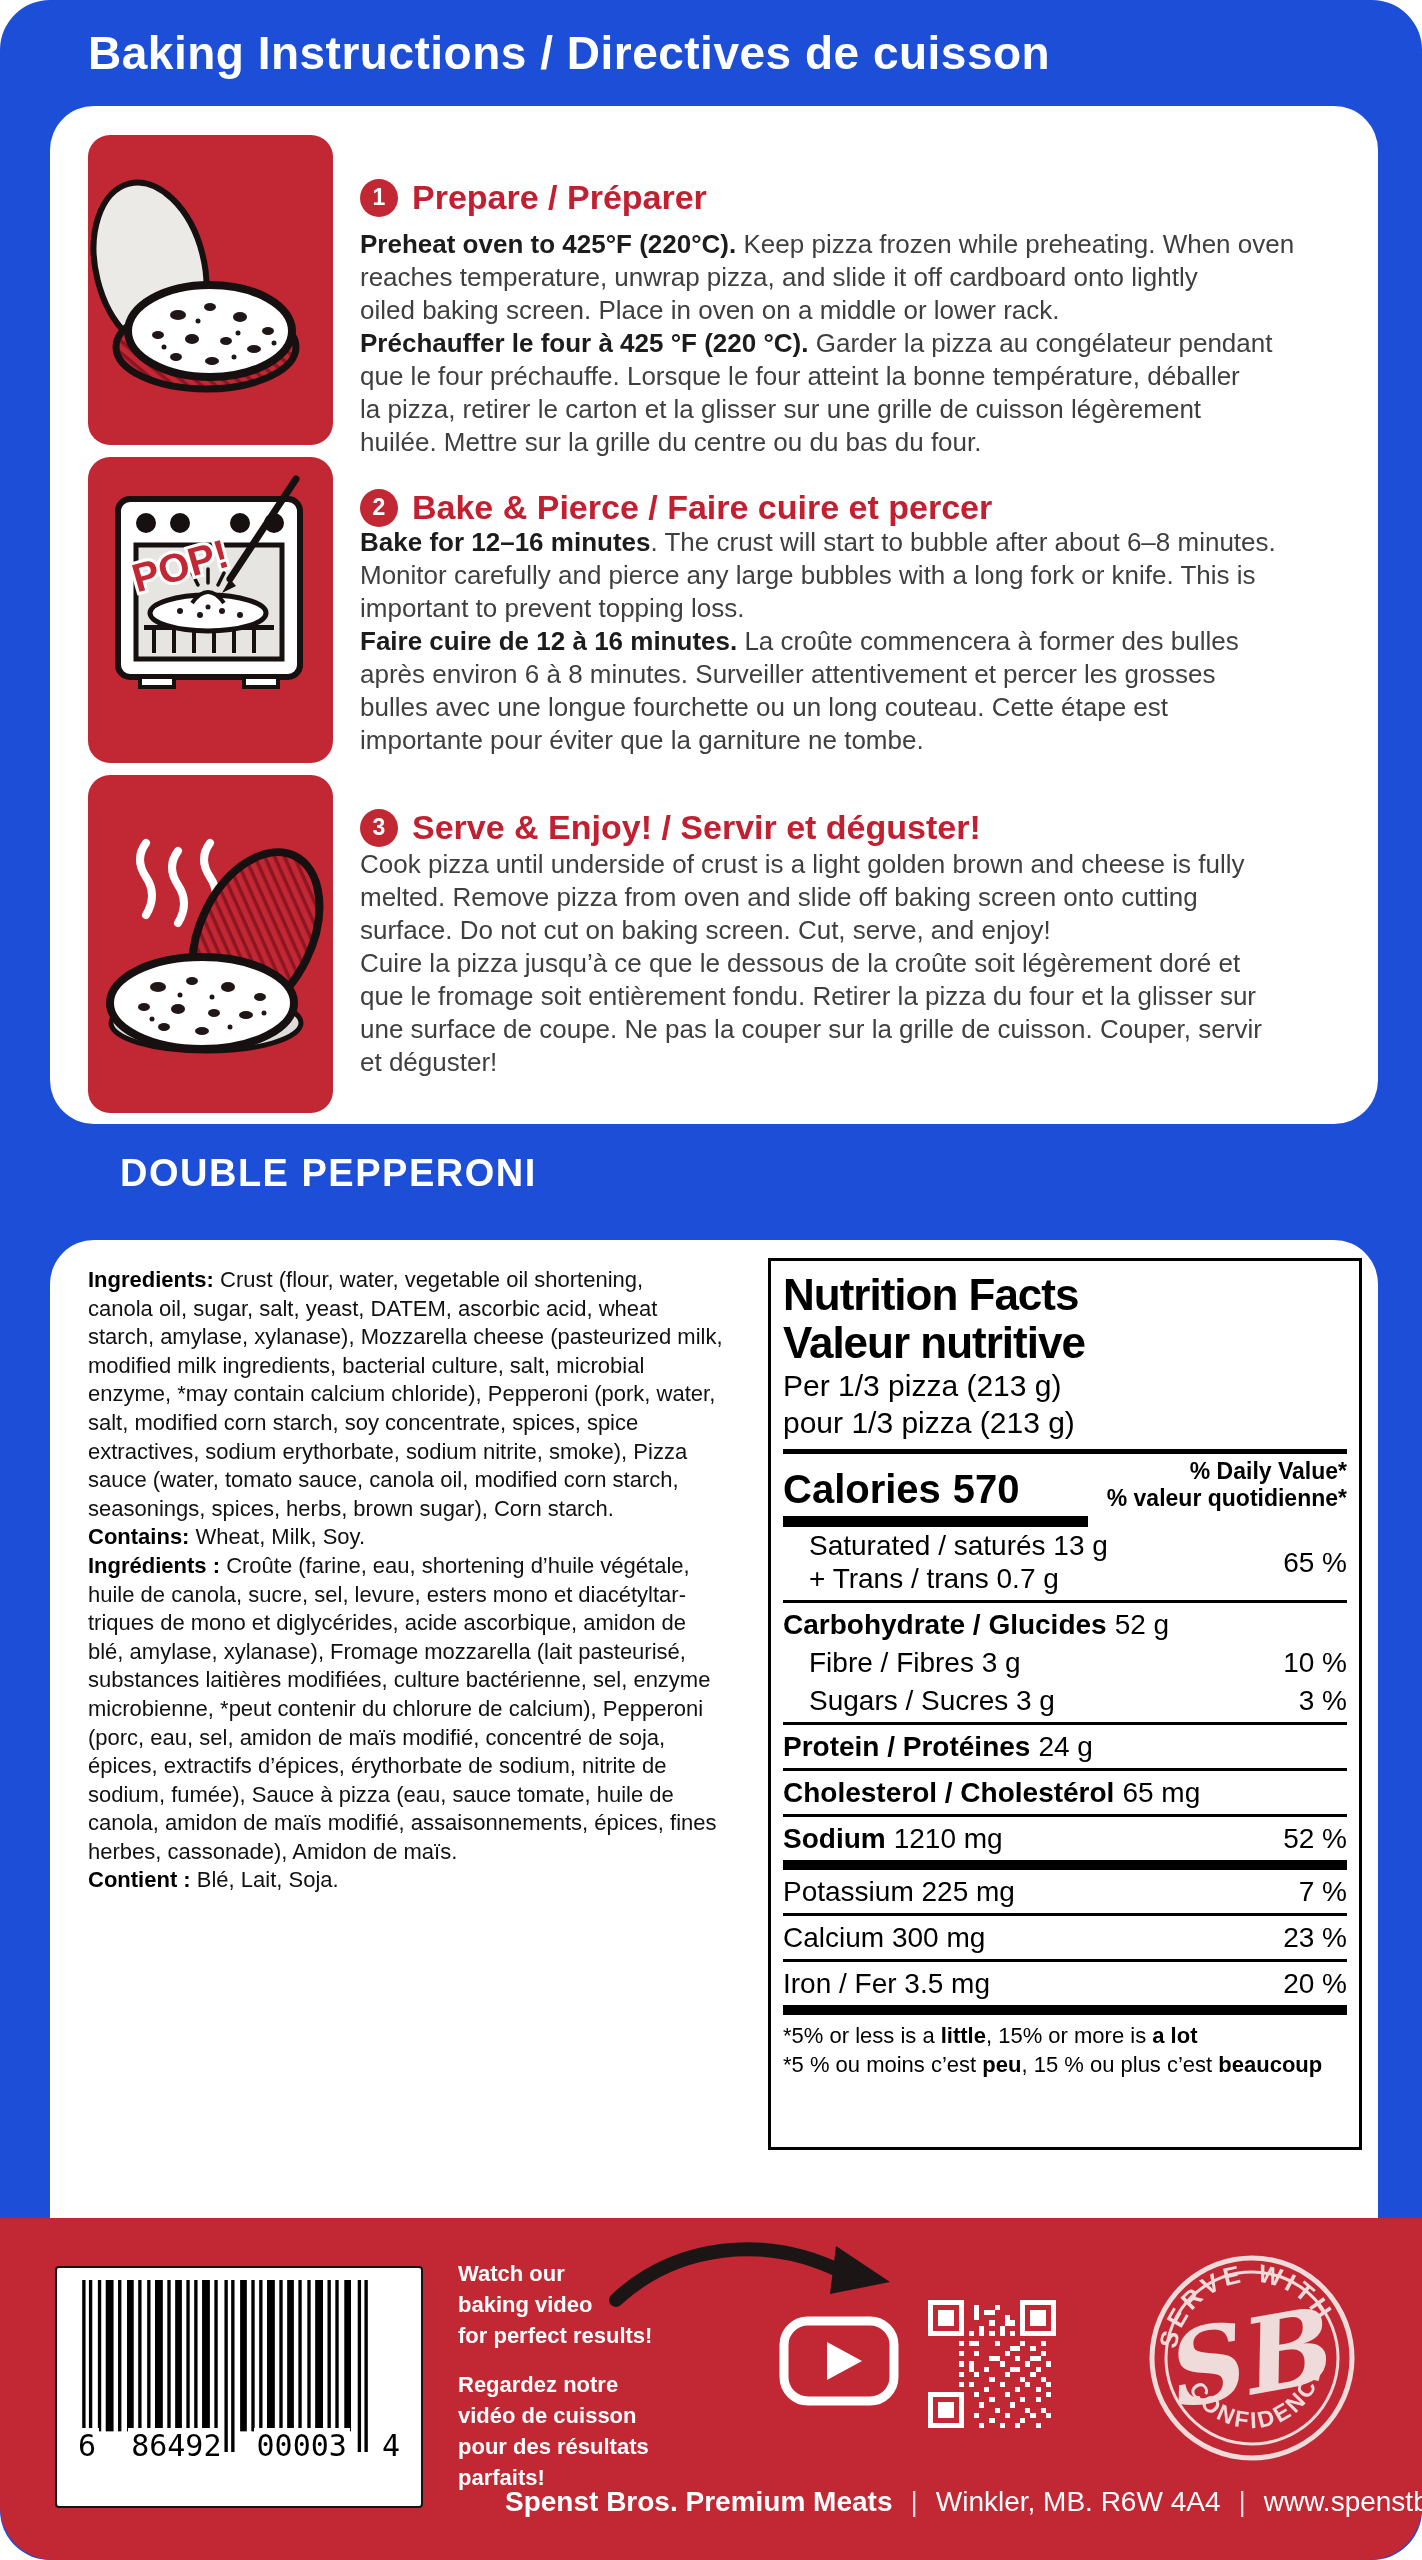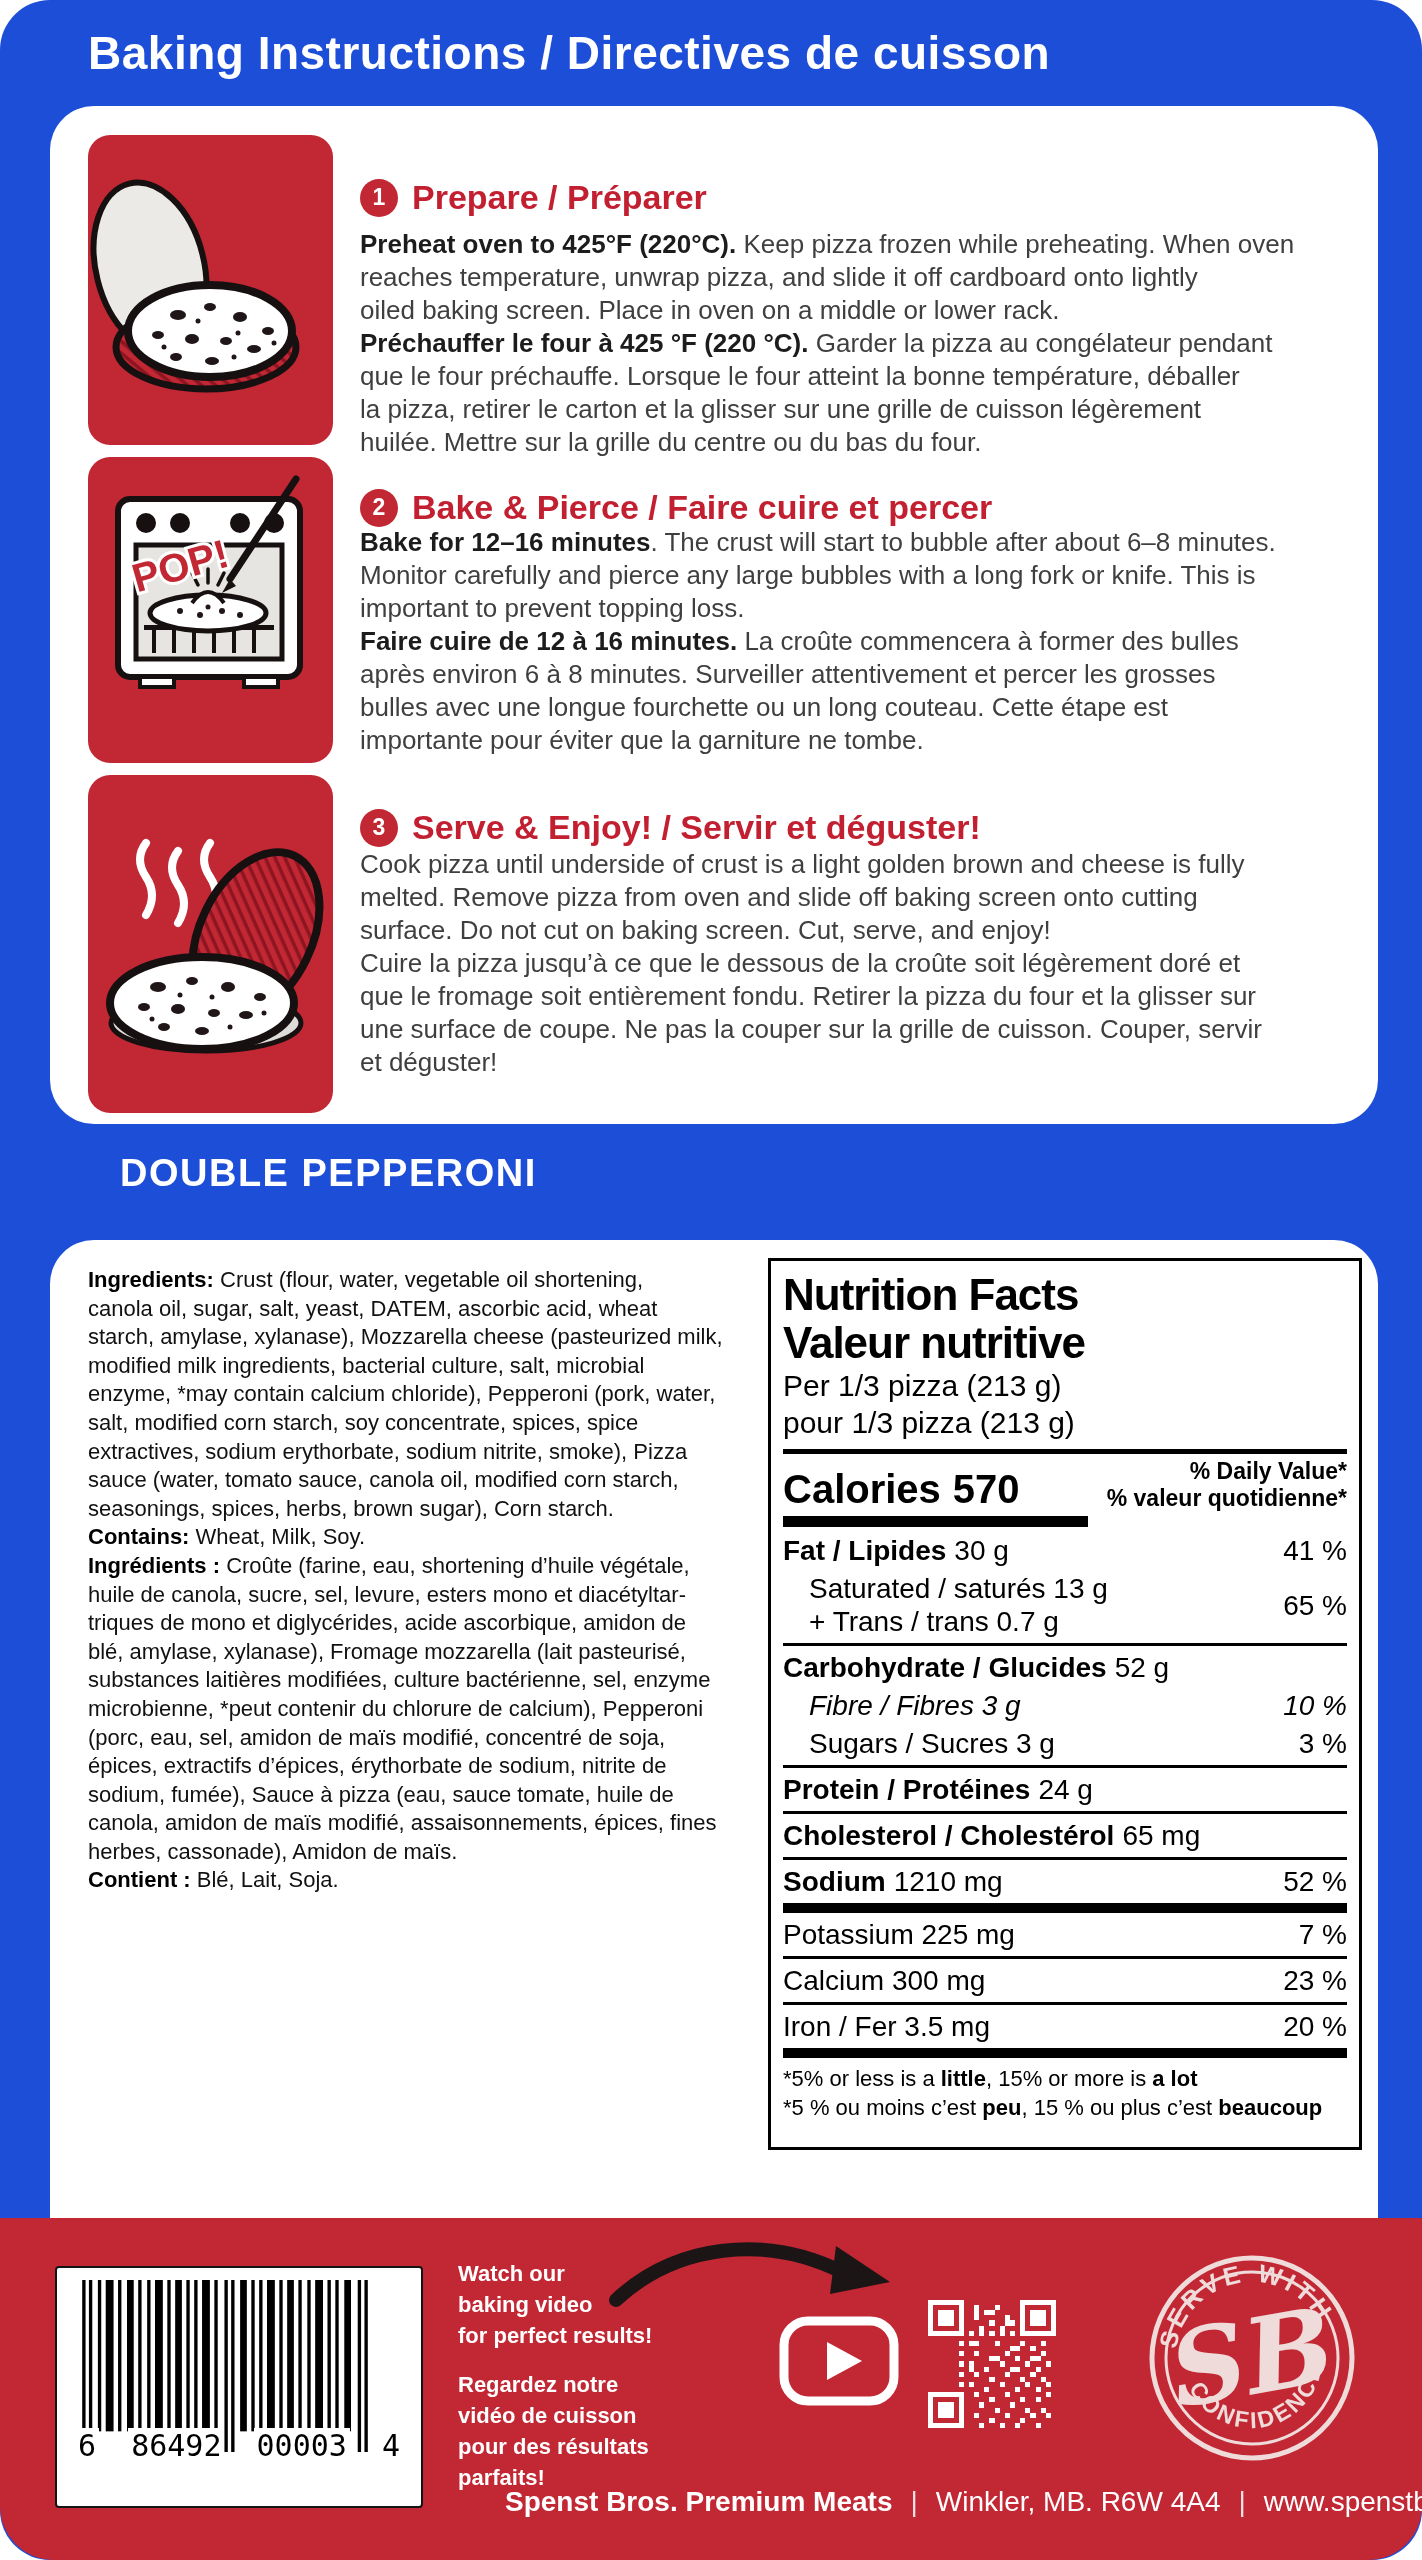--- a/index.html
+++ b/index.html
@@ -261,36 +261,32 @@
       <div class="nf-serv">pour 1/3 pizza (213 g)</div>
       <div class="rule5"></div>
       <div class="calrow">
         <div class="cal"><span>Calories</span><span class="cv">570</span></div>
         <div class="dvh">
           <div>% Daily Value*</div>
           <div>% valeur quotidienne*</div>
         </div>
       </div>
       <div class="calbar"></div>
-      <div class="nrow">
-        <div><b>Fat / Lipides</b><span class="amt">30 g</span></div>
-        <div class="dv">41 %</div>
-      </div>
       <div class="nrow" style="padding-top:0;">
         <div class="ind">
           <div>Saturated / saturés 13 g</div>
           <div>+ Trans / trans 0.7 g</div>
         </div>
         <div class="dv">65 %</div>
       </div>
       <div class="rule3"></div>
       <div class="nrow">
         <div><b>Carbohydrate / Glucides</b><span class="amt">52 g</span></div>
       </div>
-      <div class="nrow" style="padding-top:0;font-style:italic;">
+      <div class="nrow" style="padding-top:0;">
         <div class="ind">Fibre / Fibres 3 g</div>
         <div class="dv">10 %</div>
       </div>
       <div class="nrow" style="padding-top:0;">
         <div class="ind">Sugars / Sucres 3 g</div>
         <div class="dv">3 %</div>
       </div>
       <div class="rule3"></div>
       <div class="nrow">
         <div><b>Protein / Protéines</b><span class="amt">24 g</span></div>

